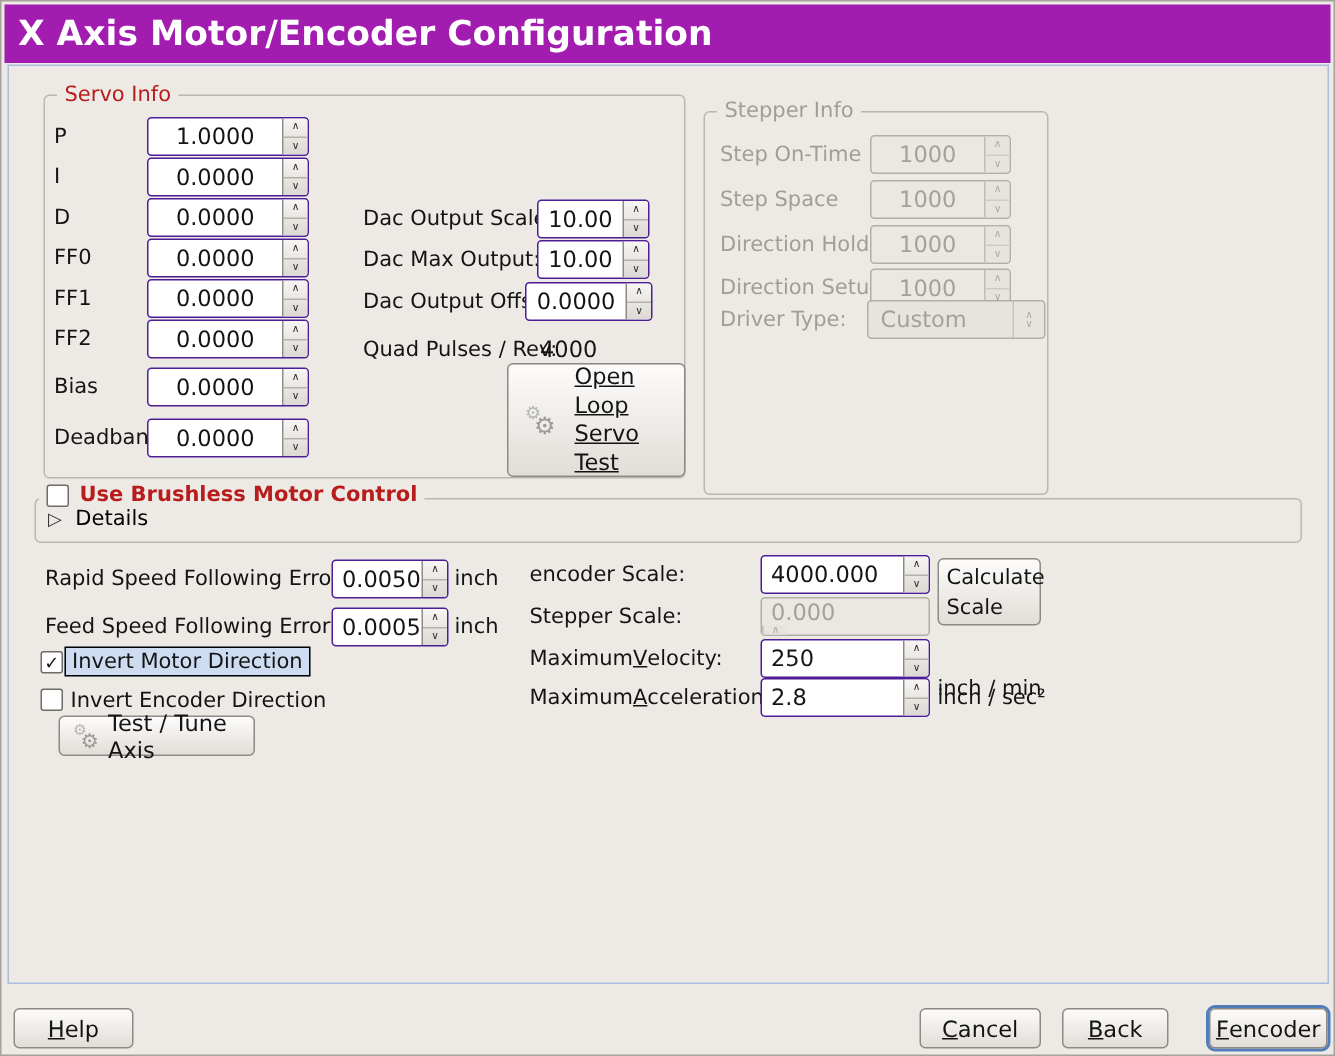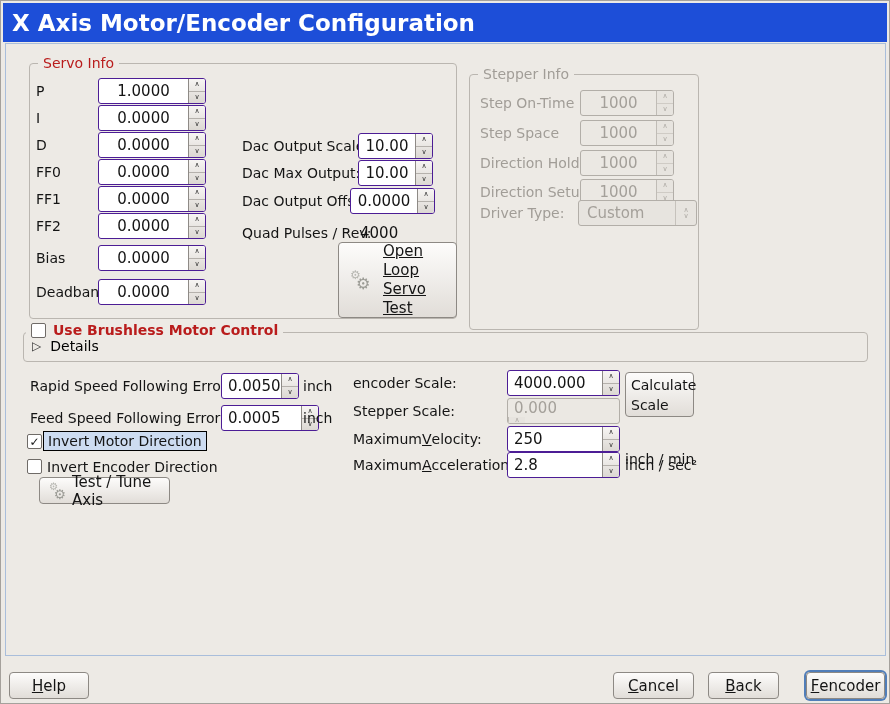--- a/index.html
+++ b/index.html
@@ -1,17 +1,17 @@
 <!DOCTYPE html>
 <html><head>
 <meta charset="utf-8">
 <style>
   html,body{margin:0;padding:0;background:#d8d4cf;font-family:"DejaVu Sans","Liberation Sans",sans-serif;}
   .window{position:relative;width:890px;height:704px;background:#edeae5;border:1px solid #a5a19c;box-sizing:border-box;overflow:hidden;}
-  .titlebar{position:absolute;left:2px;top:2px;width:884px;height:39px;background:#1d4ed8;display:flex;align-items:center;}
+  .titlebar{position:absolute;left:2px;top:2px;width:884px;height:39px;background:#a21caf;display:flex;align-items:center;}
   .titlebar .t{color:#ffffff;font-size:23px;font-weight:bold;padding-left:9px;letter-spacing:0px;}
   .content{position:absolute;left:4px;top:42px;width:881px;height:613px;border:1px solid #a9bedb;box-sizing:border-box;}
   .frame{position:absolute;border:1px solid #bab6b0;border-radius:4px;box-sizing:border-box;}
   .legend{position:absolute;top:-10px;left:8px;background:#edeae5;padding:0 5px;font-size:14px;line-height:18px;color:#b91c1c;white-space:nowrap;}
   .legend.dis{color:#a19d97;}
   .lbl{position:absolute;font-size:14px;color:#141414;height:26px;display:flex;align-items:center;white-space:nowrap;}
   .lbl.dis{color:#a19d97;}
   .val15{font-size:15px;}
   
   .sb{position:absolute;height:26px;background:#ffffff;border:1px solid #4c1d95;border-radius:3px;box-sizing:border-box;display:flex;overflow:hidden;}
@@ -236,21 +236,21 @@
     <div class="sb left" style="left:215px;top:329px;width:78px;">
       <span class="v">0.0050</span>
       <span class="sp">
           <i class="au"></i>
           <i class="ad"></i>
         </span>
     </div>
     <span class="lbl" style="left:297px;top:329px;">inch</span>
 
     <span class="lbl" style="left:24px;top:361px;">Feed Speed Following Error:</span>
-    <div class="sb left" style="left:215px;top:361px;width:98px;">
+    <div class="sb left" style="left:215px;top:361px;width:78px;">
       <span class="v">0.0005</span>
       <span class="sp">
           <i class="au"></i>
           <i class="ad"></i>
         </span>
     </div>
     <span class="lbl" style="left:297px;top:361px;">inch</span>
 
     <span class="lbl" style="left:347px;top:326px;">encoder Scale:</span>
     <div class="sb left" style="left:501px;top:326px;width:113px;">

